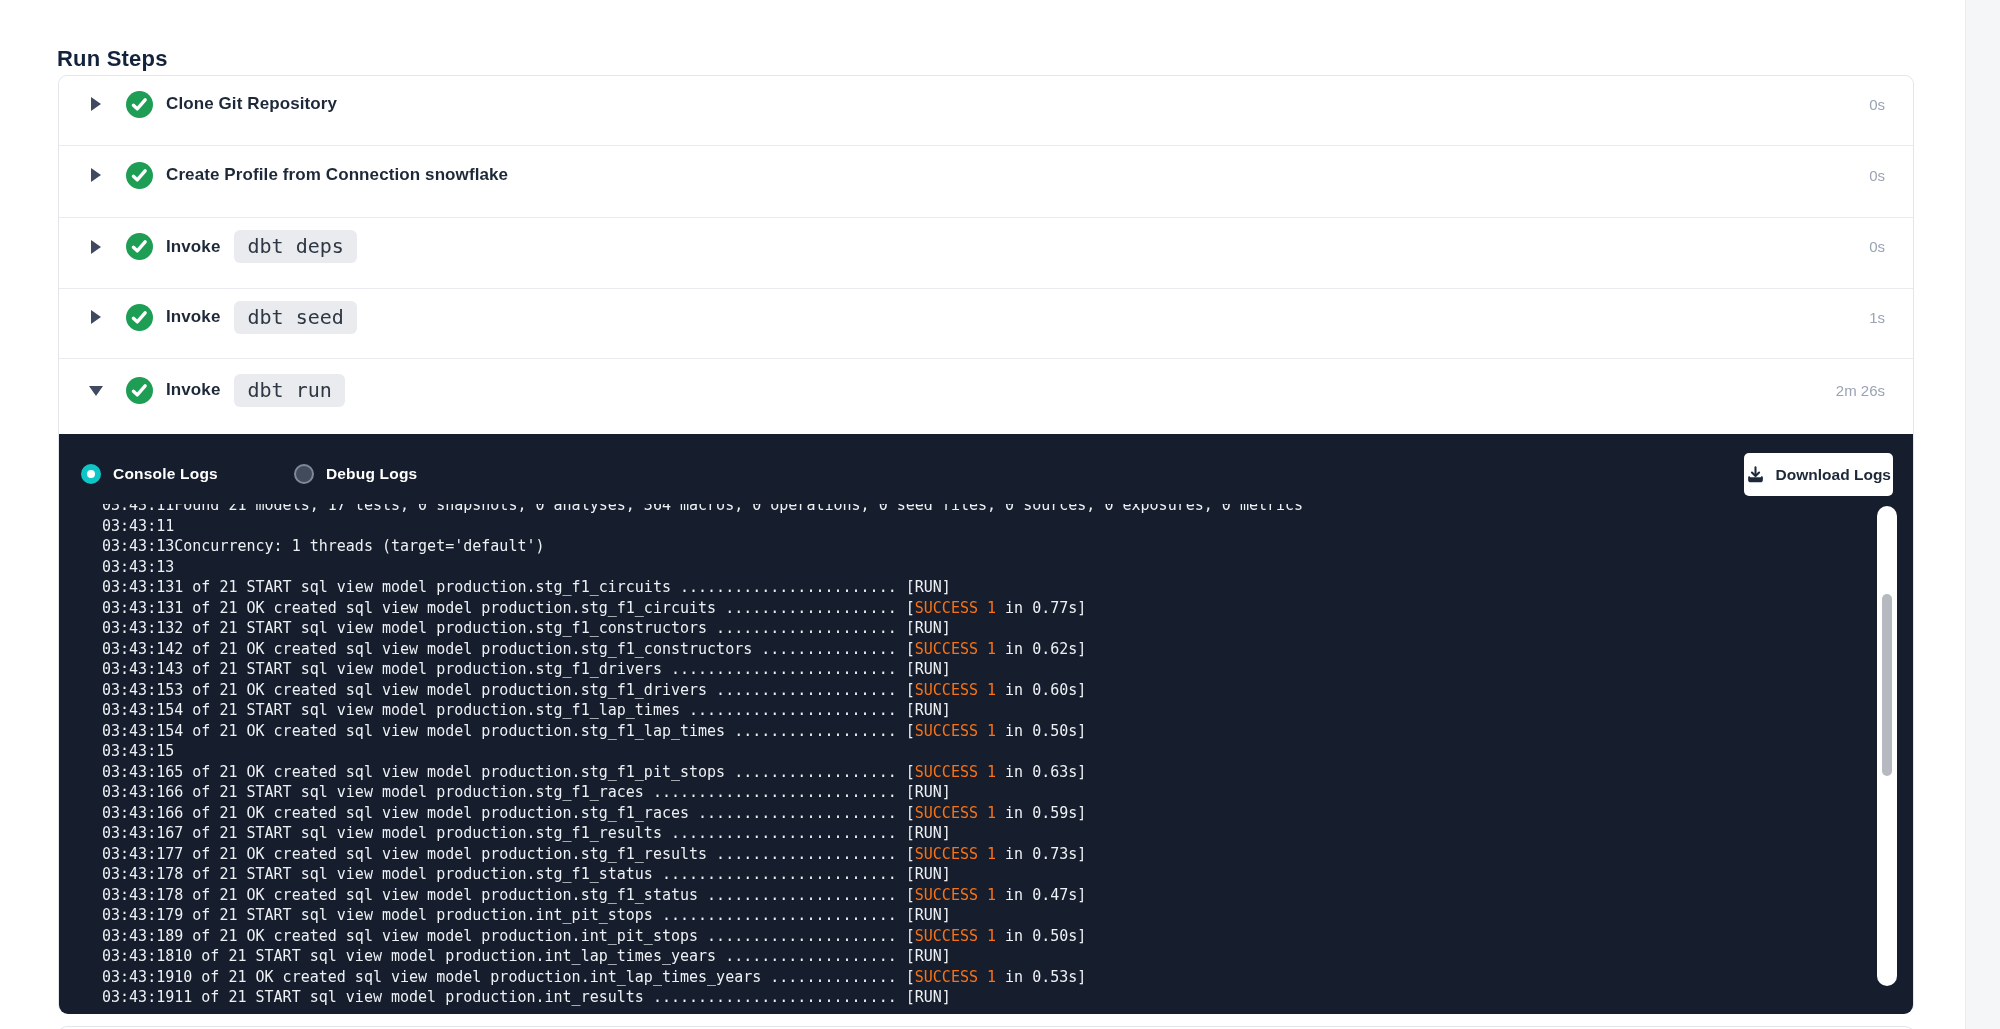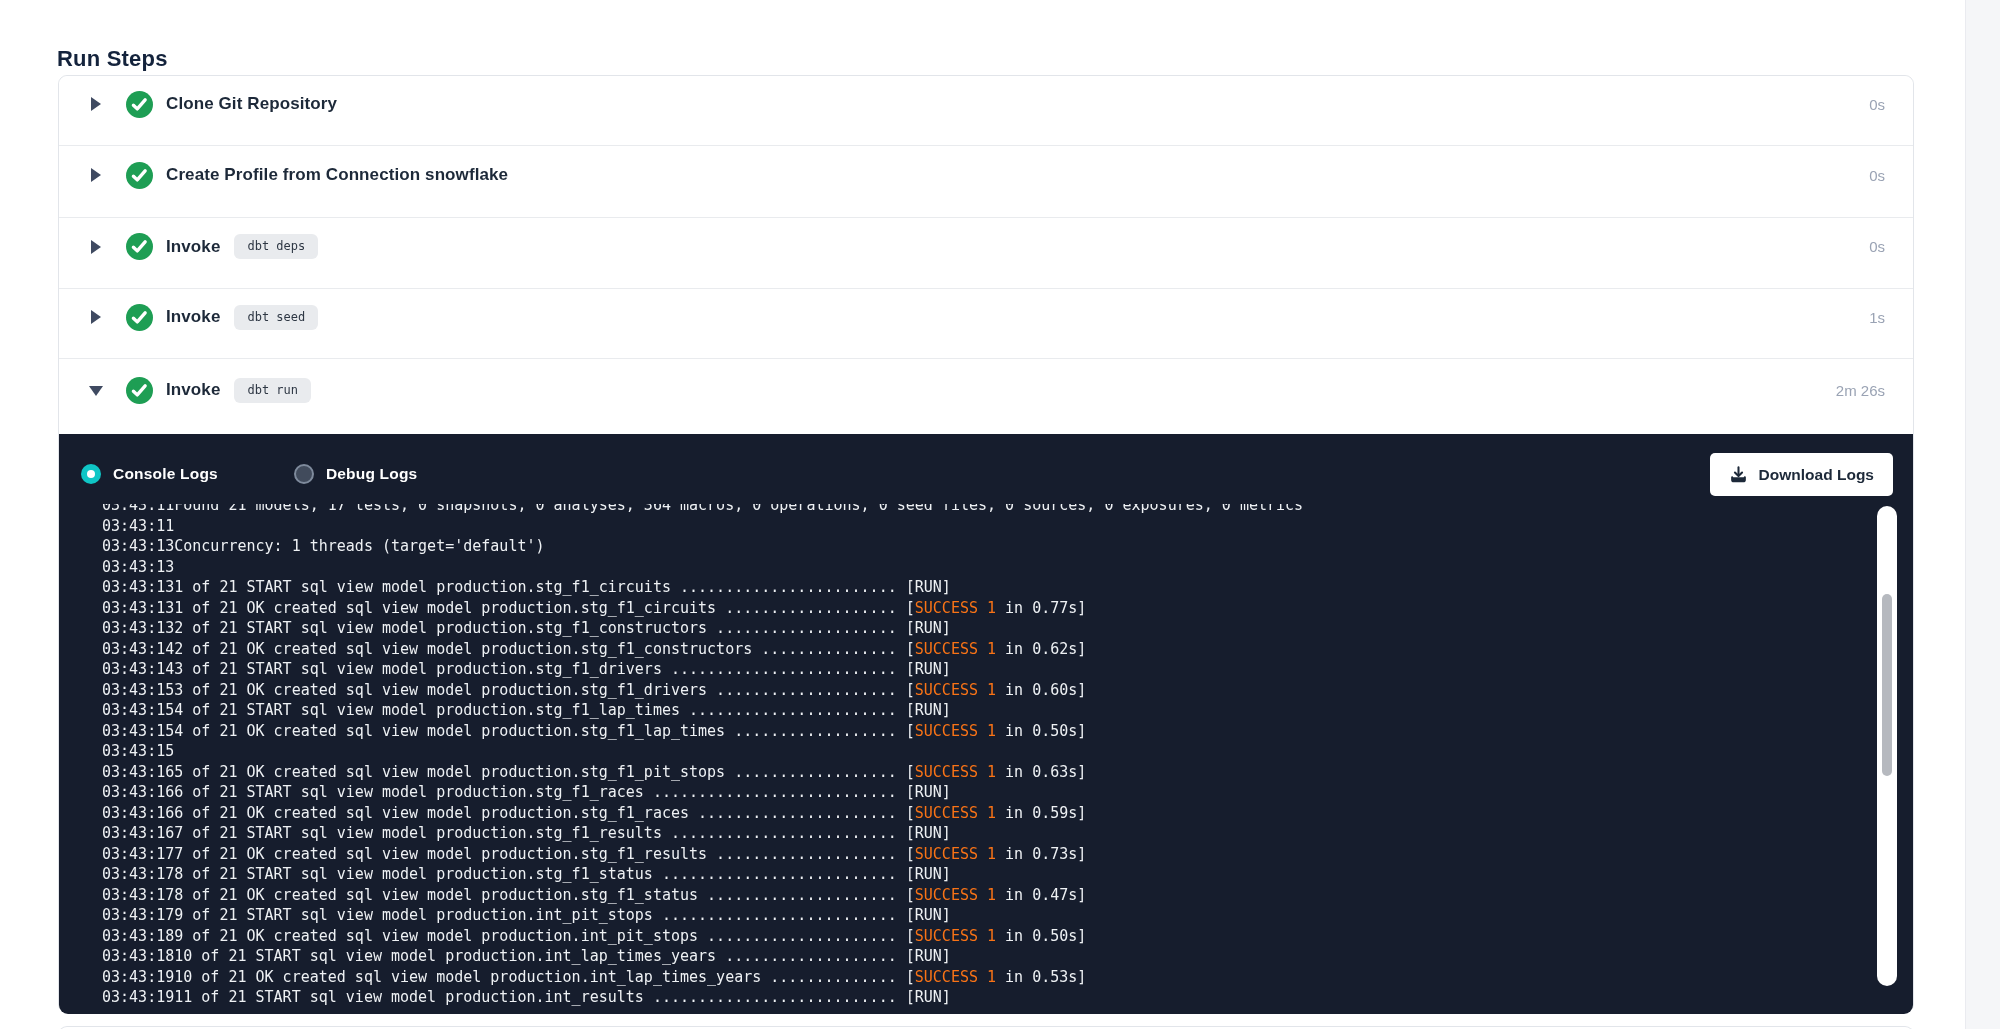--- a/index.html
+++ b/index.html
@@ -27,40 +27,40 @@
   .caret { width:14px; height:14px; margin-right:23px; position:relative; flex:0 0 auto; }
   .caret.right::before { content:""; position:absolute; left:2px; top:0;
       border-left:10px solid #3f4a61; border-top:7px solid transparent; border-bottom:7px solid transparent; }
   .caret.down::before { content:""; position:absolute; left:0; top:3px;
       border-top:10px solid #3f4a61; border-left:7px solid transparent; border-right:7px solid transparent; }
 
   .check { width:27px; height:27px; margin-right:13px; flex:0 0 auto; }
 
   .step-label { font-size:17px; font-weight:bold; color:#1d2939; letter-spacing:.1px; }
   .chip { margin-left:14px; background:#e9ebee; color:#2e3744; border-radius:6px;
-          font-family:"DejaVu Sans Mono", monospace; font-size:12px; line-height:1;
+          font-family:"DejaVu Sans Mono", monospace; font-size:20px; line-height:1;
           padding:6px 13px 7px; }
   .duration { margin-left:auto; color:#9aa3b4; font-size:15px; }
 
   
   .log-panel { position:relative; width:100%; height:580px; background:#161d2d;
                border-bottom-left-radius:9px; border-bottom-right-radius:9px; overflow:hidden; }
 
   .controls { position:absolute; left:22px; top:30px; display:flex; align-items:center;gap:48px; }
   .radio-opt { display:flex; align-items:center; cursor:pointer; margin-right:28px; }
   .radio { width:20px; height:20px; border-radius:50%; margin-right:12px; position:relative; }
   .radio.sel { background:#0fc6c6; }
   .radio.sel::after { content:""; position:absolute; left:6px; top:6px; width:8px; height:8px;
                       border-radius:50%; background:#ffffff; }
   .radio.unsel { background:#414b5c; border:2px solid #7e8a9c; }
   .radio-label { color:#ffffff; font-size:15.5px; font-weight:bold; letter-spacing:.2px; }
 
   .dl-btn { position:absolute; right:20px; top:19px; height:43px; background:#ffffff;
             border:none; border-radius:5px; display:flex; align-items:center; gap:11px;
-            padding:0 19px; cursor:pointer; }
+            padding:0 2px; cursor:pointer; }
   .dl-btn span { font-size:15.5px; font-weight:bold; color:#1d2939; font-family:"Liberation Sans", sans-serif; }
 
   .log-view { position:absolute; left:0; right:43px; top:70px; height:504px; overflow:hidden; }
   .log-inner { margin-top:-9px; }
   .log-line { display:flex; line-height:20.5px; font-family:"DejaVu Sans Mono", monospace;
               font-size:15px; color:#eef1f4; white-space:pre; }
   .log-time { flex:0 0 85px; padding-left:43px; }
   .g { color:#f97316; }
 
   .sb-track { position:absolute; right:16px; top:72px; width:20px; height:480px;

